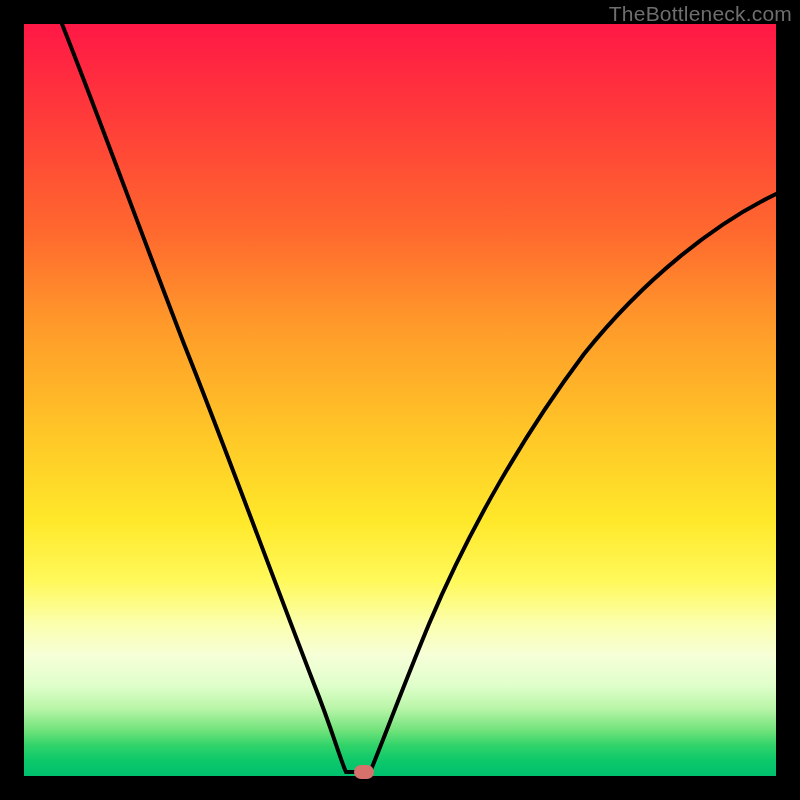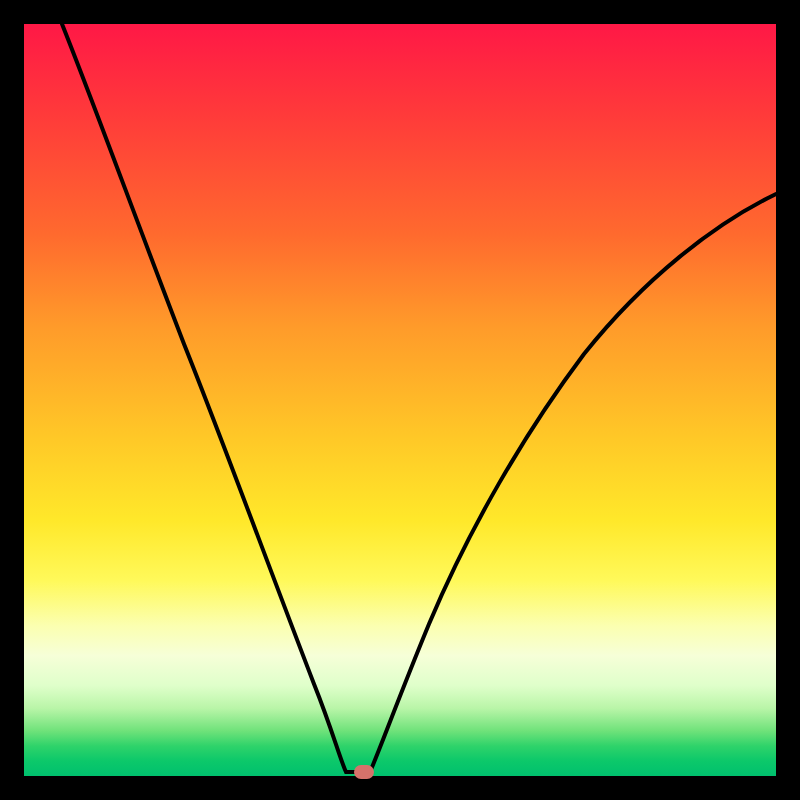--- a/index.html
+++ b/index.html
@@ -65,20 +65,21 @@
     border-radius: 7px;
     background: #d6726b;
     transform: translate(-50%, -50%);
   }
 </style>
 </head>
 <body>
 
 <div class="frame">
 
+  <div class="attrib">TheBottleneck.com</div>
 
   <div class="plot">
 
     <svg class="curve" viewBox="0 0 752 752" preserveAspectRatio="none">
       <path d="M 38 0
                C 70 80, 110 190, 160 320
                C 200 420, 240 530, 290 660
                C 308 705, 316 735, 322 748
                L 346 748
                C 356 725, 376 670, 405 600

